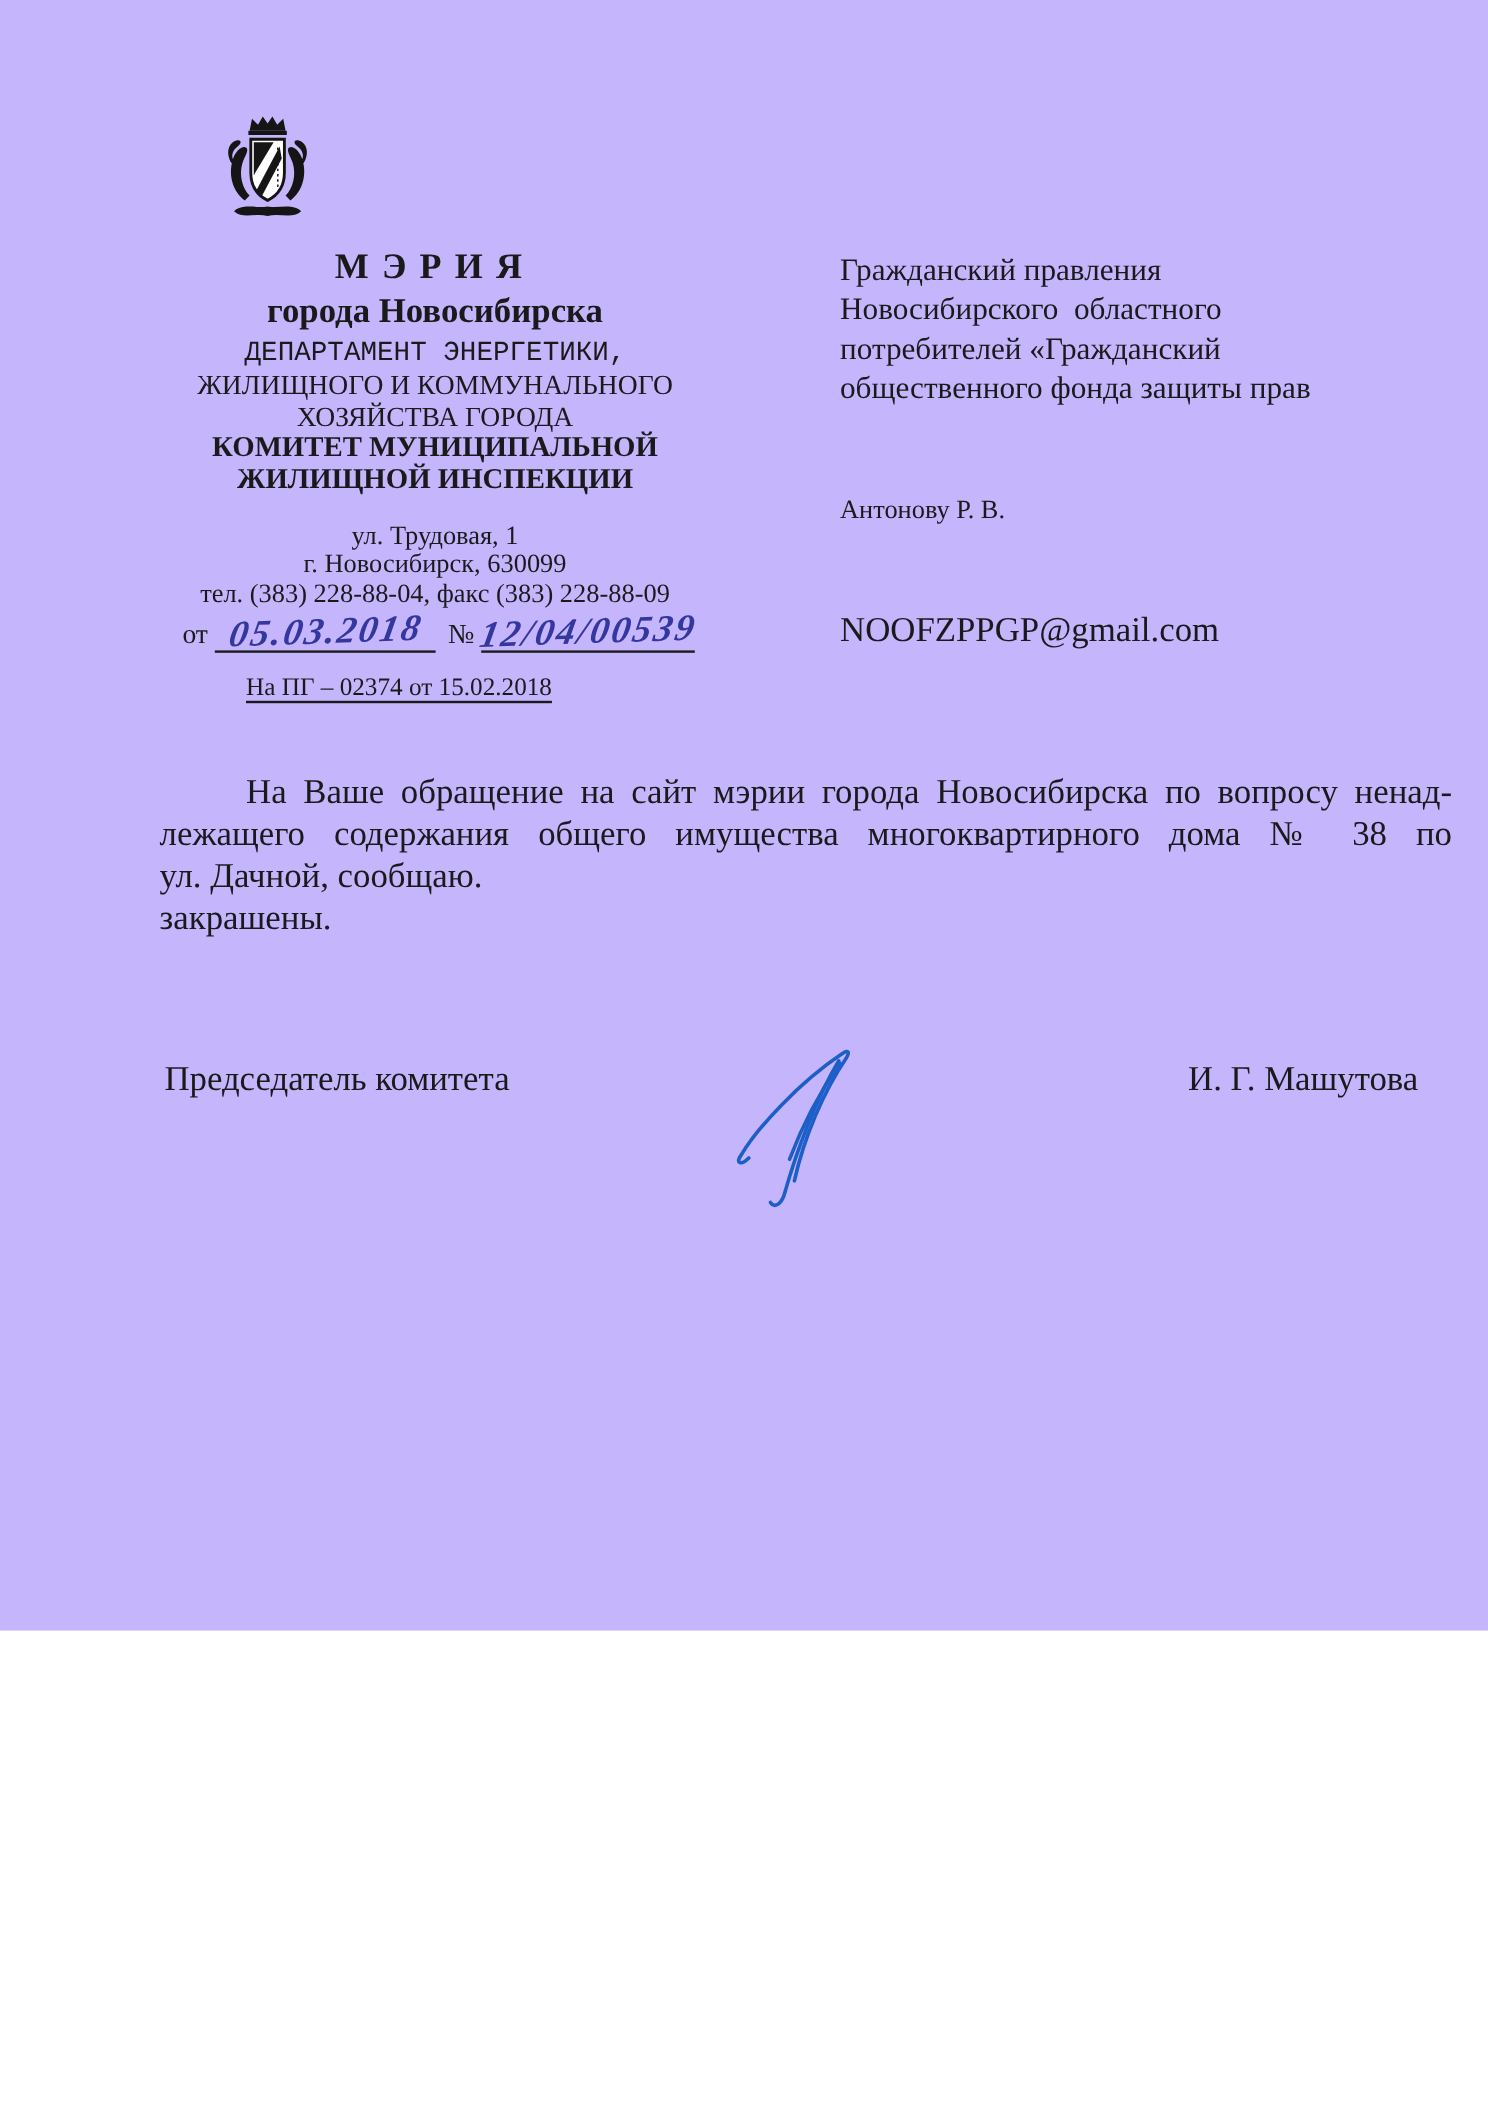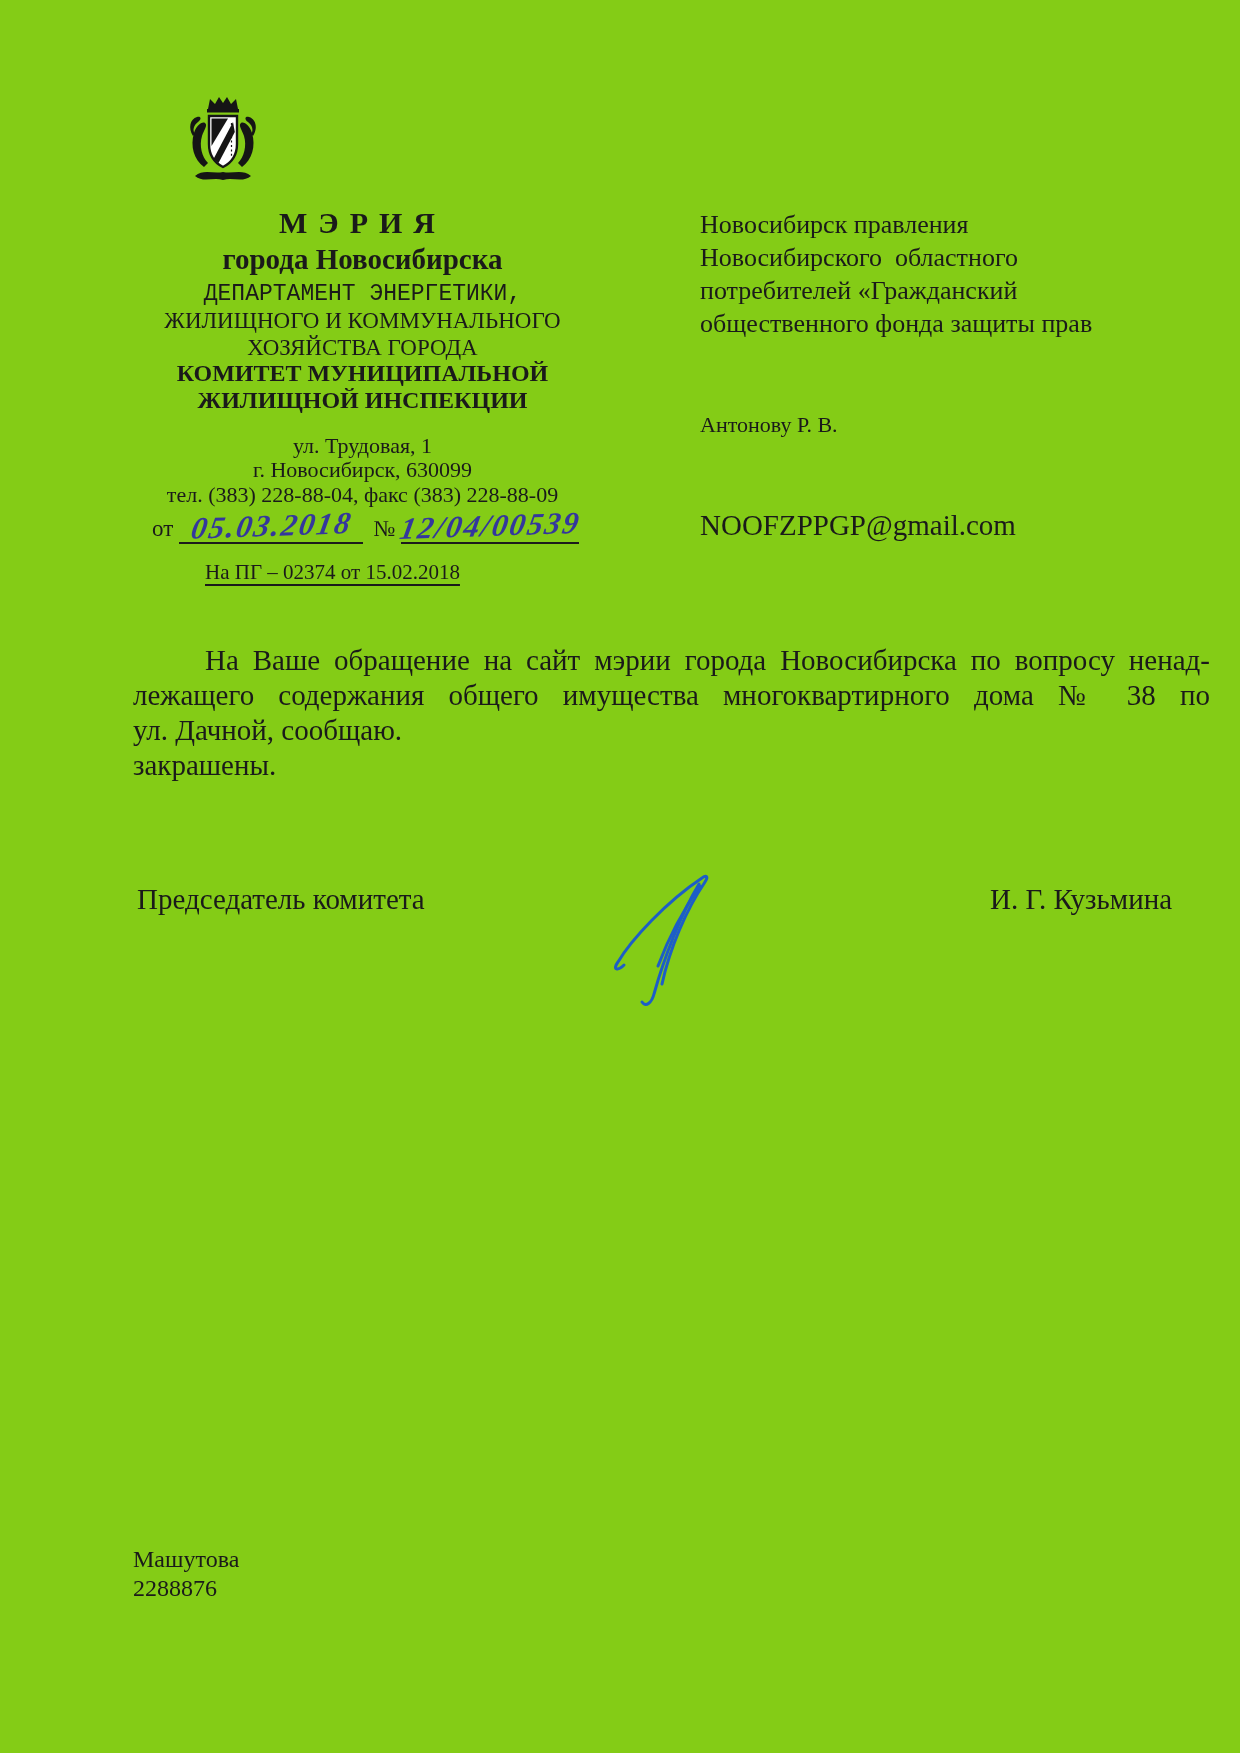--- a/index.html
+++ b/index.html
@@ -1,17 +1,17 @@
 <!DOCTYPE html>
 <html><head>
 <meta charset="utf-8">
 <style>
   html,body{margin:0;padding:0;background:#ffffff;}
   .page{
-    position:relative;width:1240px;height:1753px;background:#84cc16;
+    position:relative;width:1240px;height:1359px;background:#c4b5fd;
     font-family:"Liberation Serif","DejaVu Serif",serif;color:#1a1a1a;overflow:hidden;
   }
   
   .letterhead{position:absolute;left:140px;top:0;width:445px;text-align:center;}
   .emblem{position:absolute;left:178px;top:96px;width:90px;height:96px;}
   .lh-title{position:absolute;left:0;top:206px;width:100%;font-size:30px;font-weight:bold;letter-spacing:11px;}
   .lh-city{position:absolute;left:0;top:243px;width:100%;font-size:29px;font-weight:bold;}
   .lh-dept1{position:absolute;left:0;top:281px;width:100%;font-size:23px;font-family:Liberation Mono, monospace;}
   .lh-dept2{position:absolute;left:0;top:308px;width:100%;font-size:23px;}
   .lh-dept3{position:absolute;left:0;top:335px;width:100%;font-size:23px;}
@@ -91,21 +91,21 @@
       <span class="out-label">от</span>
       <span class="blank-field field-date"><span class="handwrite">05.03.2018</span></span>
       <span class="num-label">№</span>
       <span class="blank-field field-num"><span class="handwrite">12/04/00539</span></span>
     </div>
 
     <div class="ref-line" style="position:absolute;left:65px;top:560px;">На ПГ – 02374 от 15.02.2018</div>
   </div>
 
   <div class="addressee">
-    <div>Новосибирск правления</div>
+    <div>Гражданский правления</div>
     <div>Новосибирского&nbsp; областного</div>
     <div>потребителей «Гражданский</div>
     <div>общественного фонда защиты прав</div>
   </div>
   <div class="addressee-name">Антонову Р. В.</div>
   <div class="addressee-email">NOOFZPPGP@gmail.com</div>
 
   <div class="body-block para1">
     <div class="bline jline indent">На Ваше обращение на сайт мэрии города Новосибирска по вопросу ненад-</div>
     <div class="bline jline">лежащего содержания общего имущества многоквартирного дома № 38 по</div>
@@ -116,18 +116,18 @@
   </div>
 
   <div class="sig-title">Председатель комитета</div>
   <svg class="signature-svg" viewBox="0 0 160 160" xmlns="http://www.w3.org/2000/svg">
     <g fill="none" stroke="#1d5ec7" stroke-width="3" stroke-linecap="round">
       <path d="M28 103 C22 109 16 108 22 100 C35 78 70 40 106 16 C110 13 113 14 109 20 C90 48 74 86 66 122"></path>
       <path d="M103 22 C85 52 68 96 58 132 C56 140 50 146 46 140"></path>
       <path d="M62 104 C74 72 90 44 104 24"></path>
     </g>
   </svg>
-  <div class="sig-name">И. Г. Кузьмина</div>
+  <div class="sig-name">И. Г. Машутова</div>
 
   <div class="exec-name">Машутова</div>
   <div class="exec-phone">2288876</div>
 
 </div>
 
 </body></html>

